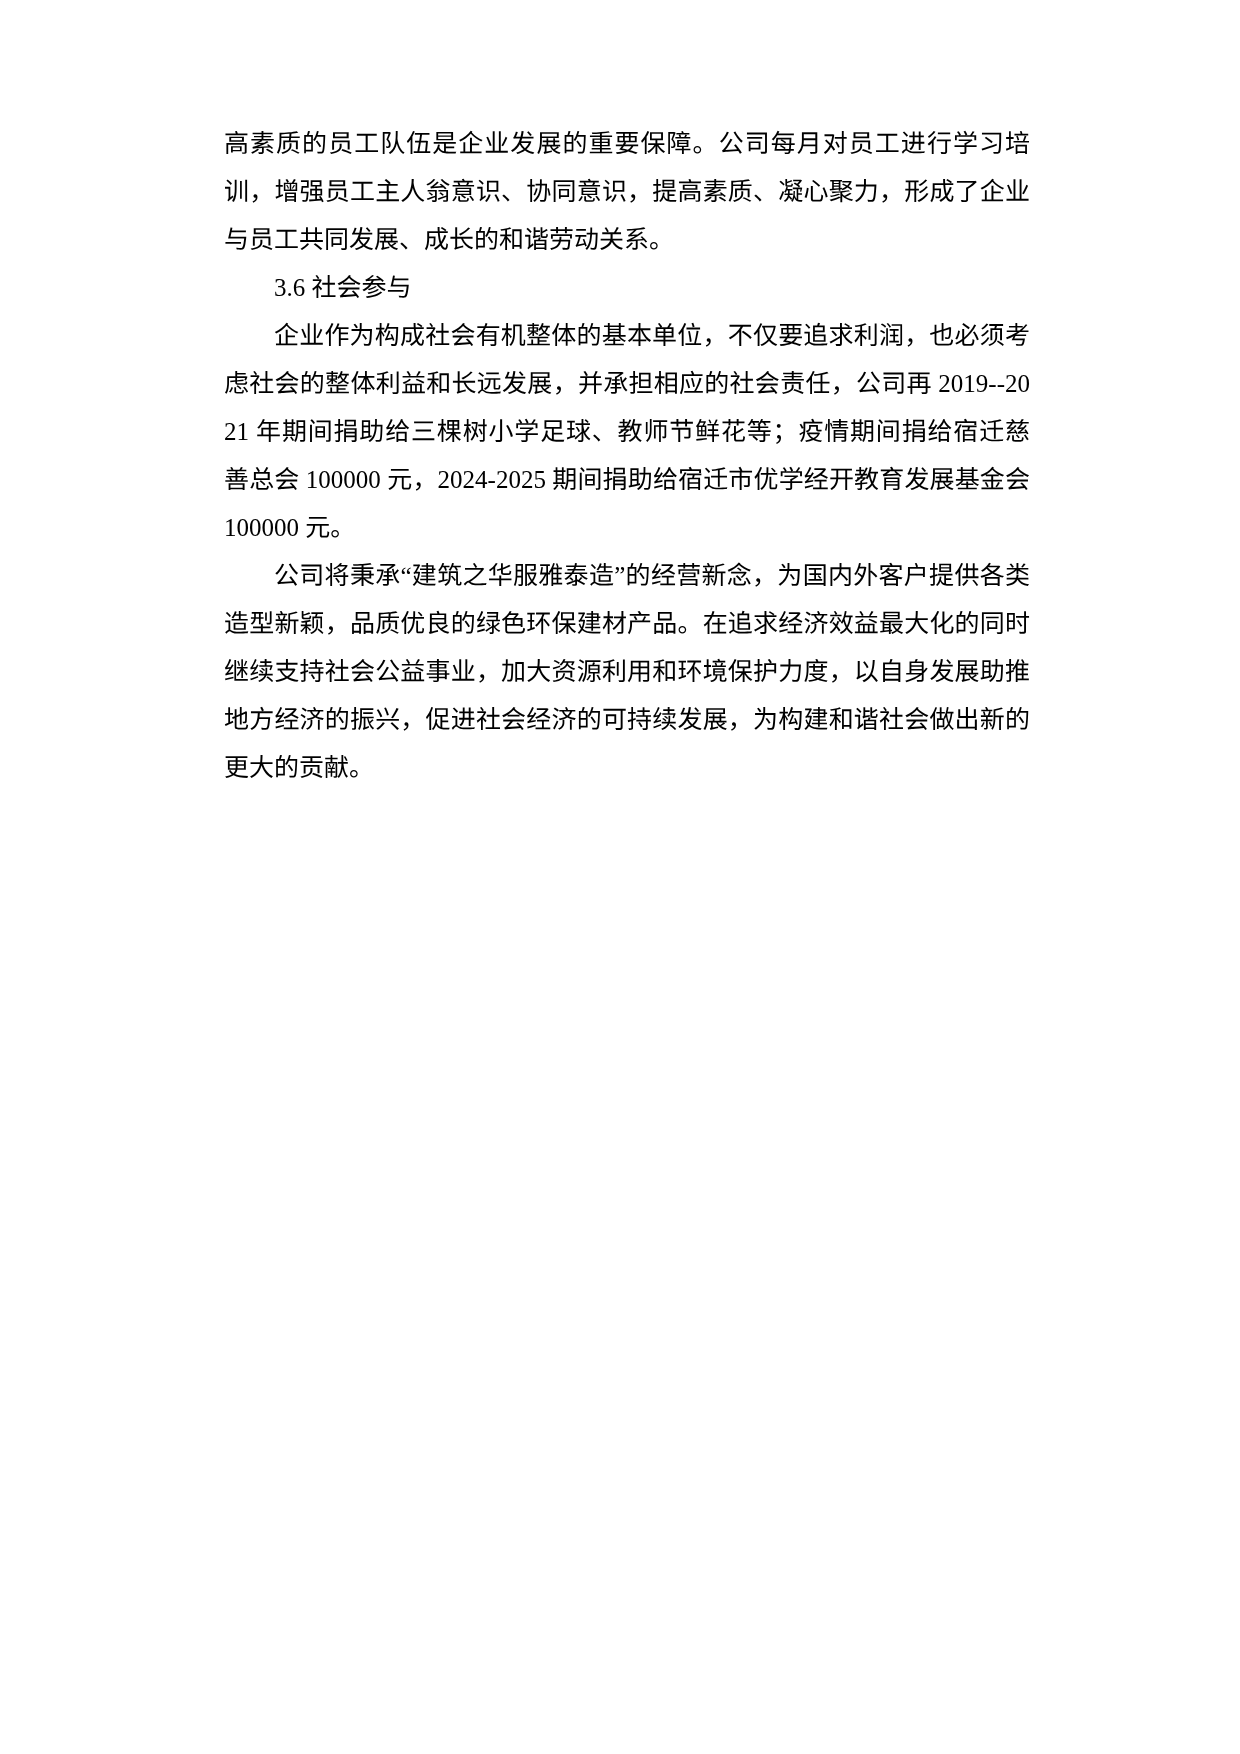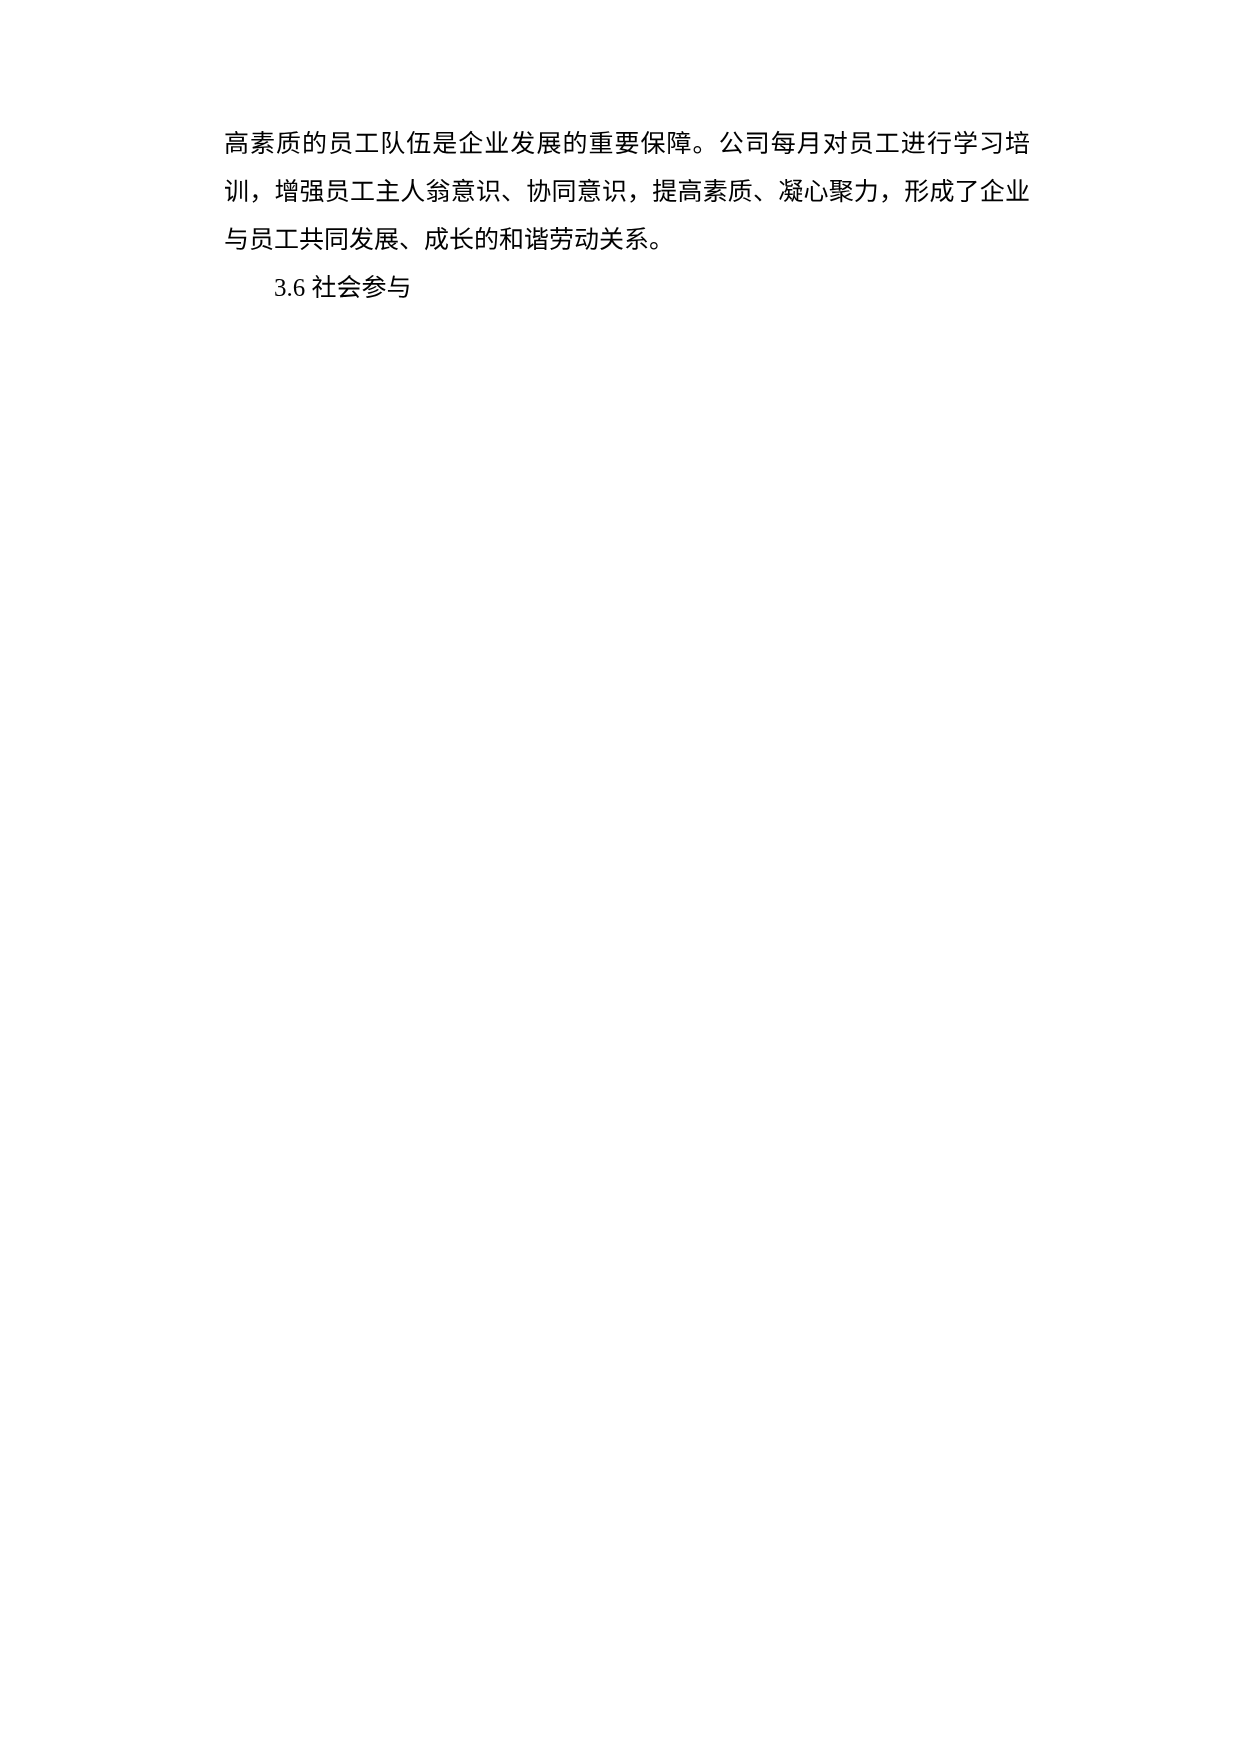--- a/index.html
+++ b/index.html
@@ -39,14 +39,16 @@
     font-weight: bold;
   }
 </style>
 </head>
 <body>
 
 <div class="page">
   <div class="content">
     <p class="body-para">高素质的员工队伍是企业发展的重要保障。公司每月对员工进行学习培训，增强员工主人翁意识、协同意识，提高素质、凝心聚力，形成了企业与员工共同发展、成长的和谐劳动关系。</p>
     <p class="heading">3.6 社会参与</p>
+    <p class="body-para para-indent">企业作为构成社会有机整体的基本单位，不仅要追求利润，也必须考虑社会的整体利益和长远发展，并承担相应的社会责任，公司再 2019--2021 年期间捐助给三棵树小学足球、教师节鲜花等；疫情期间捐给宿迁慈善总会 100000 元，2024-2025 期间捐助给宿迁市优学经开教育发展基金会 100000 元。</p>
+    <p class="body-para para-indent">公司将秉承“建筑之华服雅泰造”的经营新念，为国内外客户提供各类造型新颖，品质优良的绿色环保建材产品。在追求经济效益最大化的同时继续支持社会公益事业，加大资源利用和环境保护力度，以自身发展助推地方经济的振兴，促进社会经济的可持续发展，为构建和谐社会做出新的更大的贡献。</p>
   </div>
 </div>
 
 </body></html>

